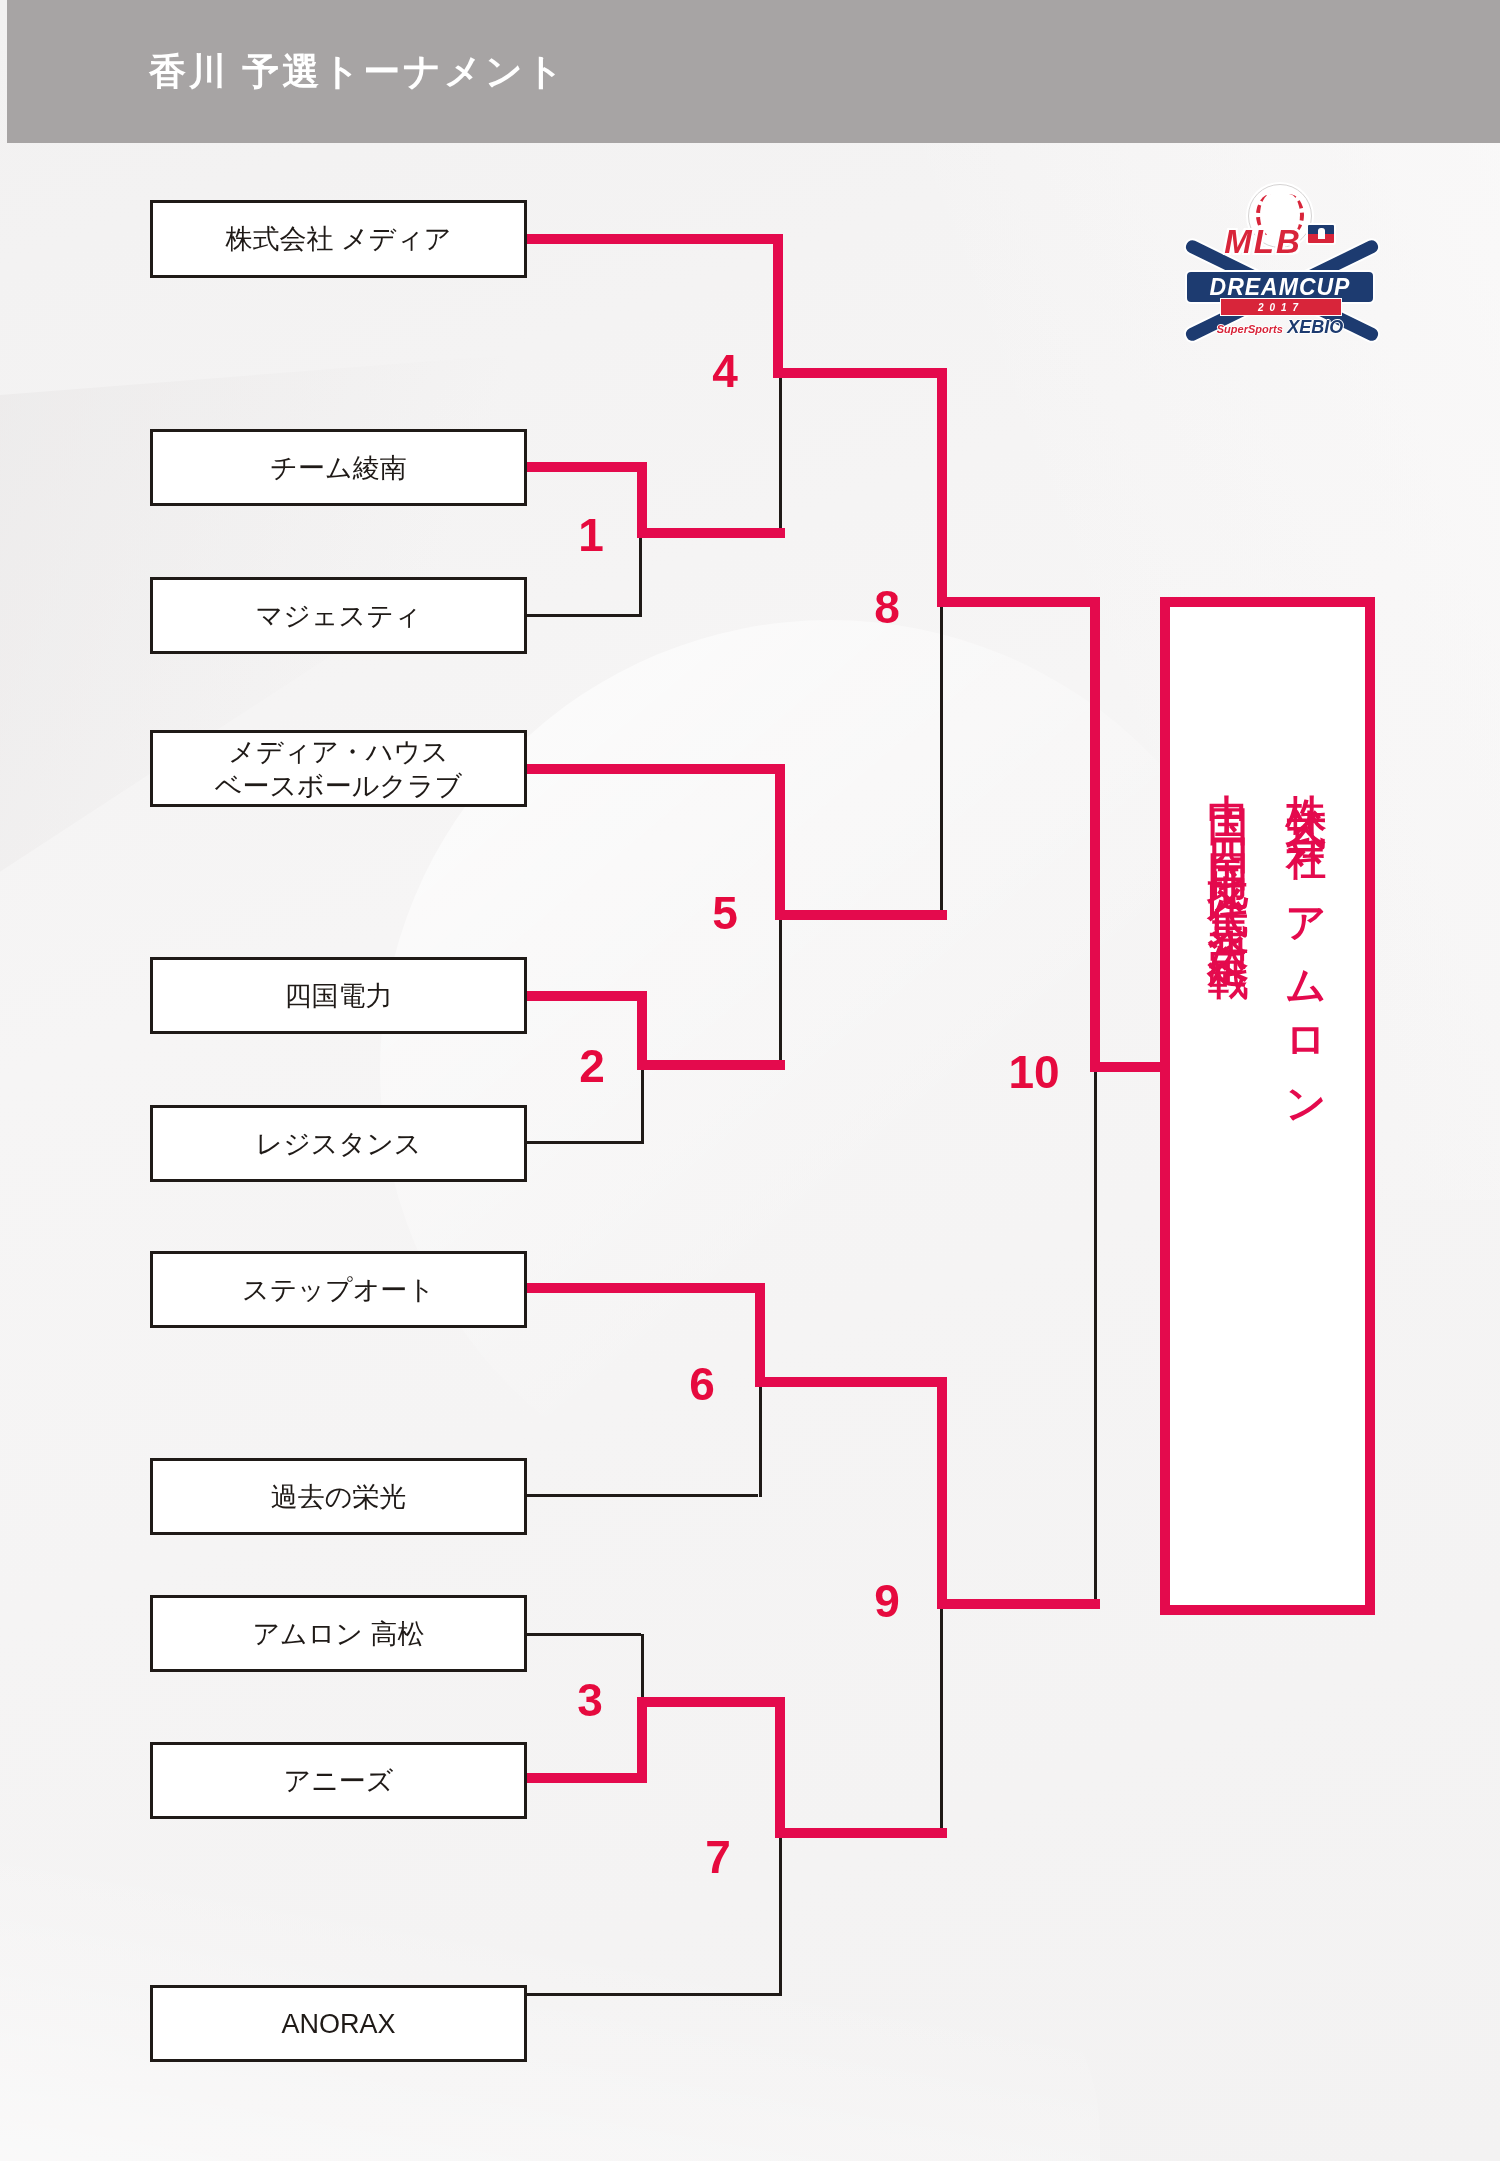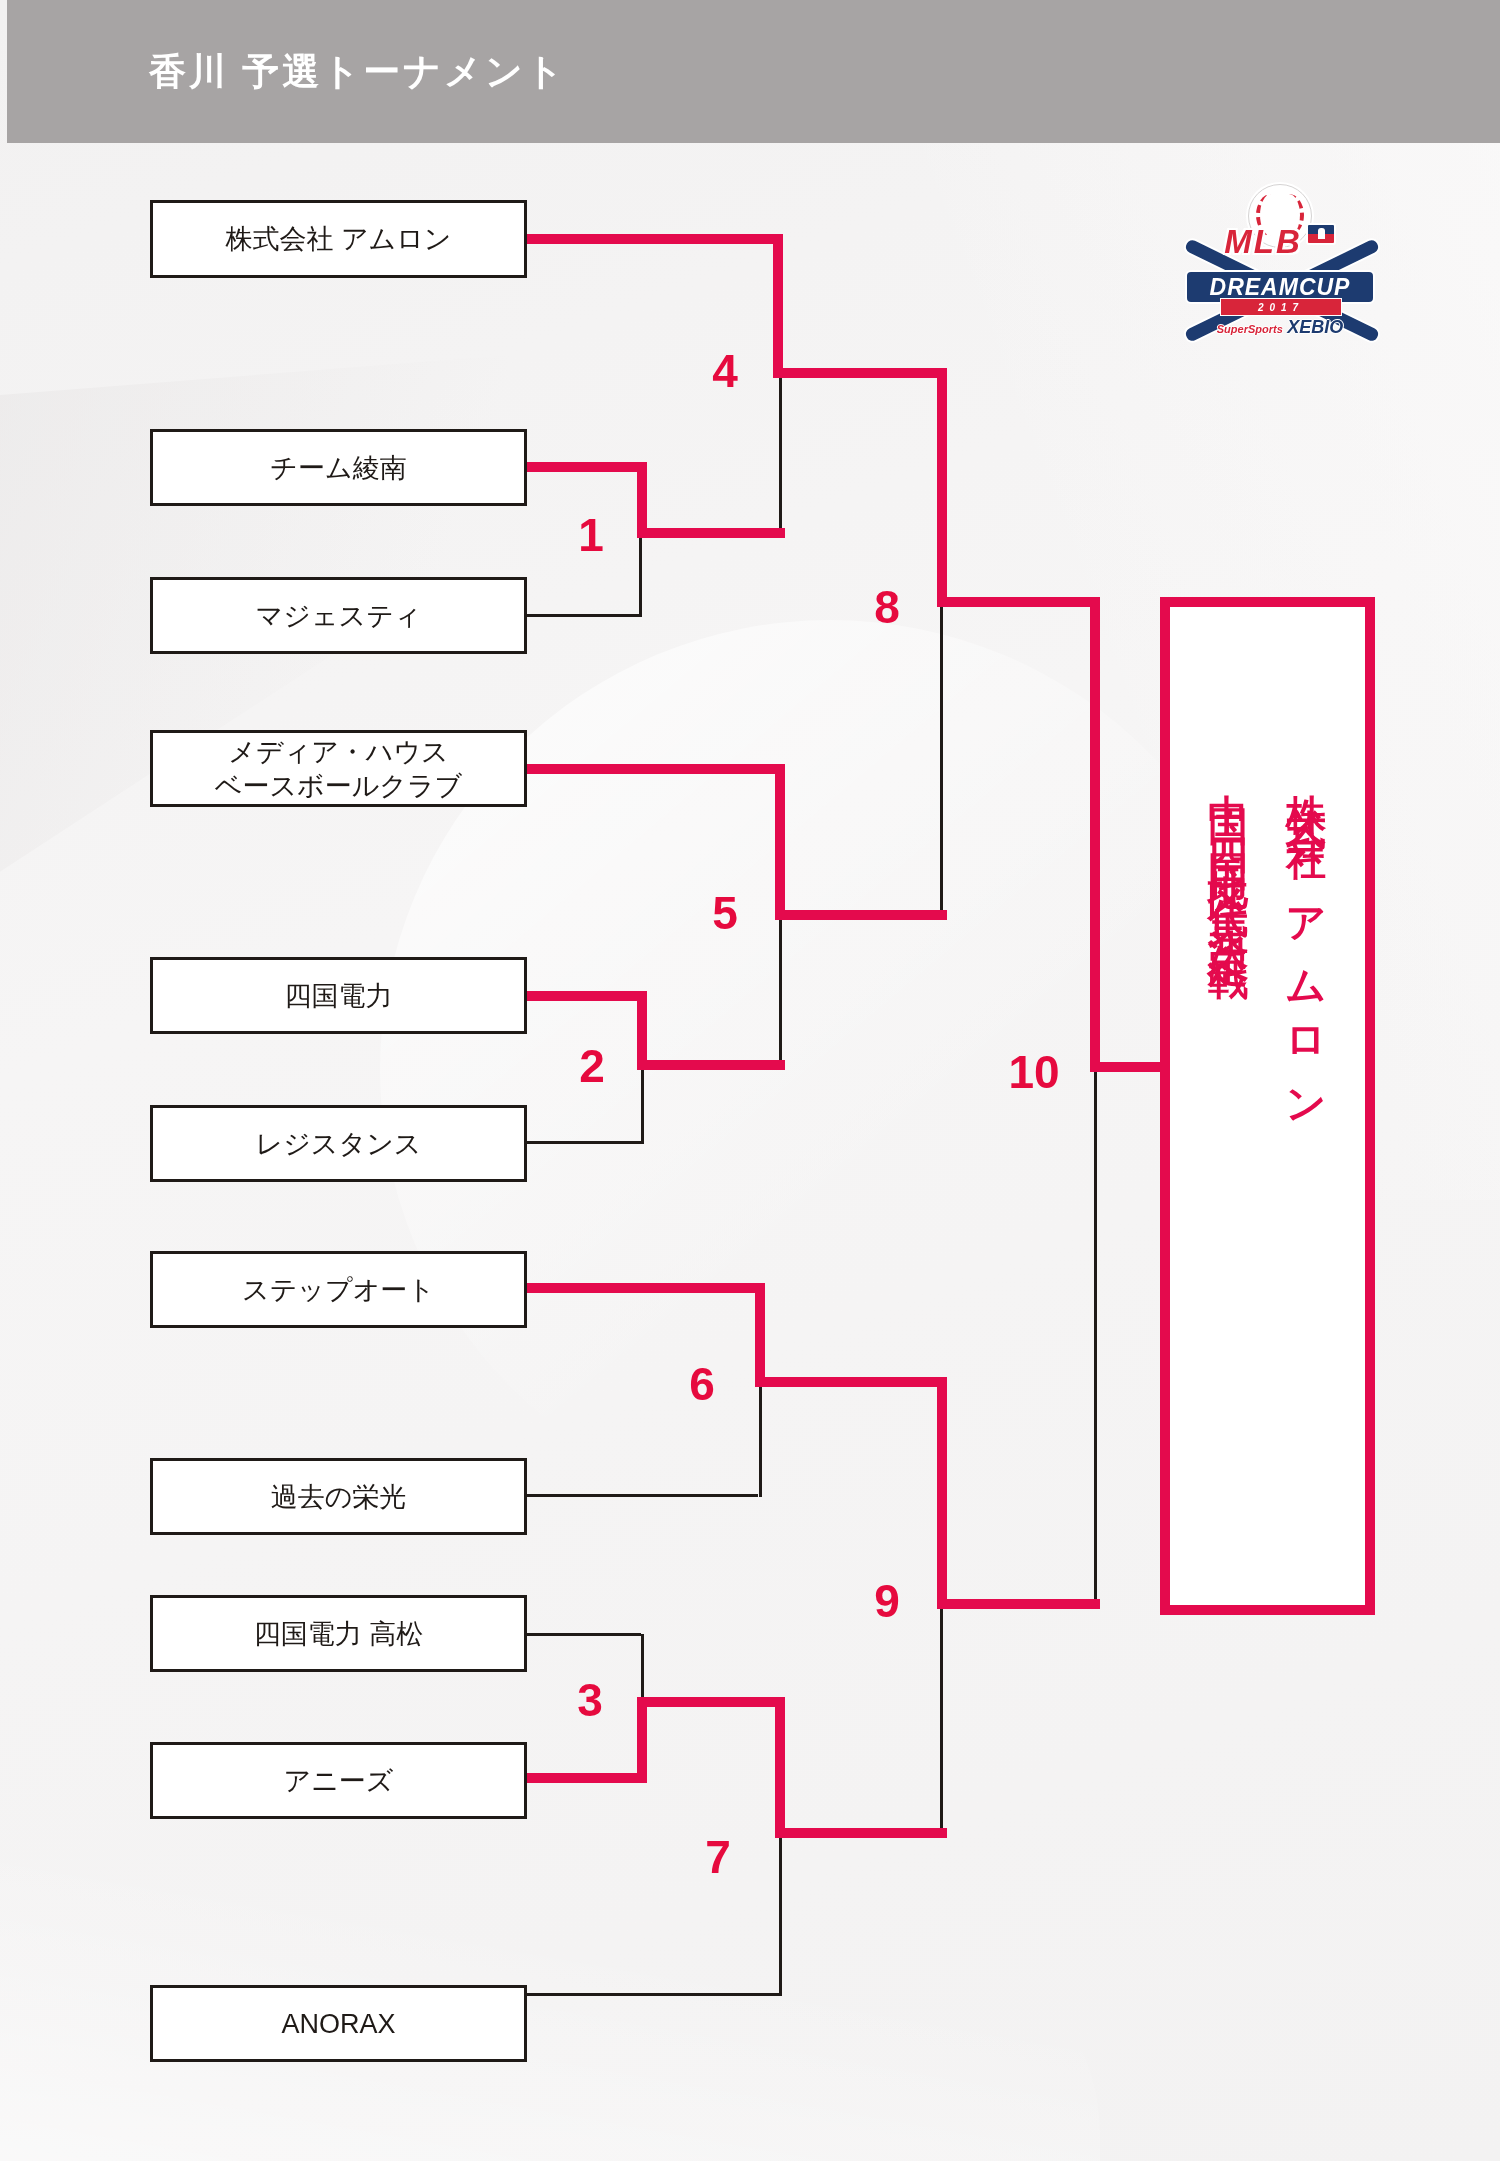--- a/index.html
+++ b/index.html
@@ -135,30 +135,30 @@
       <div class="seg red" style="left: 527px; top: 1283px; width: 238px; height: 10px;"></div>
       <div class="seg red" style="left: 755px; top: 1283px; width: 10px; height: 104px;"></div>
       <div class="seg red" style="left: 755px; top: 1377px; width: 192px; height: 10px;"></div>
       <div class="seg red" style="left: 937px; top: 1377px; width: 10px; height: 232px;"></div>
       <div class="seg red" style="left: 937px; top: 1599px; width: 163px; height: 10px;"></div>
       <div class="seg red" style="left: 527px; top: 1773px; width: 120px; height: 10px;"></div>
       <div class="seg red" style="left: 637px; top: 1697px; width: 10px; height: 86px;"></div>
       <div class="seg red" style="left: 637px; top: 1697px; width: 148px; height: 10px;"></div>
       <div class="seg red" style="left: 775px; top: 1697px; width: 10px; height: 141px;"></div>
       <div class="seg red" style="left: 775px; top: 1828px; width: 172px; height: 10px;"></div>
-      <div class="team-box" style="left: 150px; top: 200px; width: 377px; height: 78px;"><span>株式会社 アムロン</span></div>
+      <div class="team-box" style="left: 150px; top: 200px; width: 377px; height: 78px;"><span>株式会社 メディア</span></div>
       <div class="team-box" style="left: 150px; top: 429px; width: 377px; height: 77px;"><span>チーム綾南</span></div>
       <div class="team-box" style="left: 150px; top: 577px; width: 377px; height: 77px;"><span>マジェスティ</span></div>
       <div class="team-box" style="left: 150px; top: 730px; width: 377px; height: 77px;"><span>メディア・ハウス
 ベースボールクラブ</span></div>
       <div class="team-box" style="left: 150px; top: 957px; width: 377px; height: 77px;"><span>四国電力</span></div>
       <div class="team-box" style="left: 150px; top: 1105px; width: 377px; height: 77px;"><span>レジスタンス</span></div>
       <div class="team-box" style="left: 150px; top: 1251px; width: 377px; height: 77px;"><span>ステップオート</span></div>
       <div class="team-box" style="left: 150px; top: 1458px; width: 377px; height: 77px;"><span>過去の栄光</span></div>
-      <div class="team-box" style="left: 150px; top: 1595px; width: 377px; height: 77px;"><span>四国電力 高松</span></div>
+      <div class="team-box" style="left: 150px; top: 1595px; width: 377px; height: 77px;"><span>アムロン 高松</span></div>
       <div class="team-box" style="left: 150px; top: 1742px; width: 377px; height: 77px;"><span>アニーズ</span></div>
       <div class="team-box" style="left: 150px; top: 1985px; width: 377px; height: 77px; justify-content: center;"><span>ANORAX</span></div>
       <div class="match-num" style="left: 591px; top: 535px;">1</div>
       <div class="match-num" style="left: 592px; top: 1066px;">2</div>
       <div class="match-num" style="left: 590px; top: 1700px;">3</div>
       <div class="match-num" style="left: 725px; top: 371px;">4</div>
       <div class="match-num" style="left: 725px; top: 913px;">5</div>
       <div class="match-num" style="left: 702px; top: 1384px;">6</div>
       <div class="match-num" style="left: 718px; top: 1857px;">7</div>
       <div class="match-num" style="left: 887px; top: 607px;">8</div>

